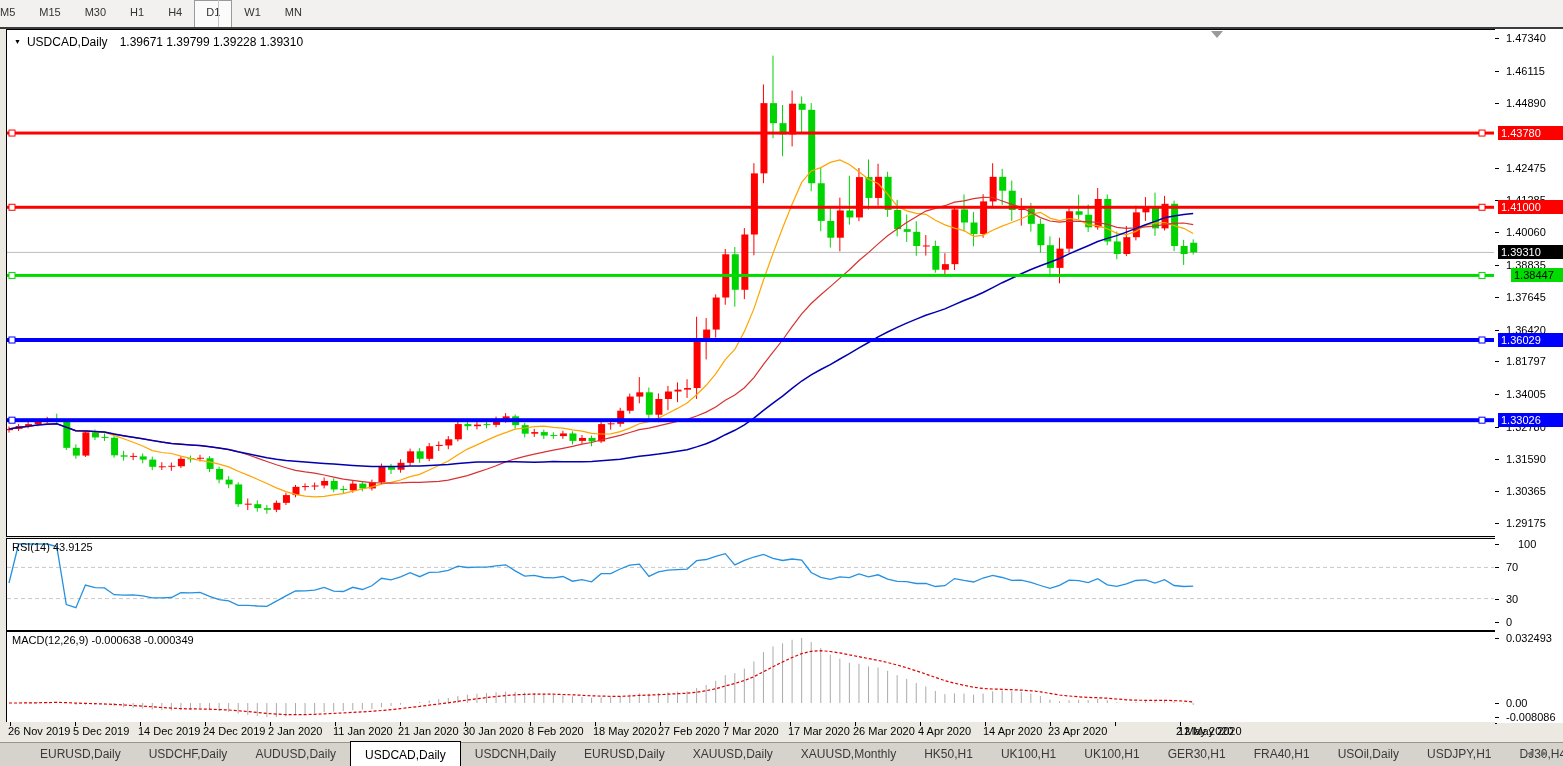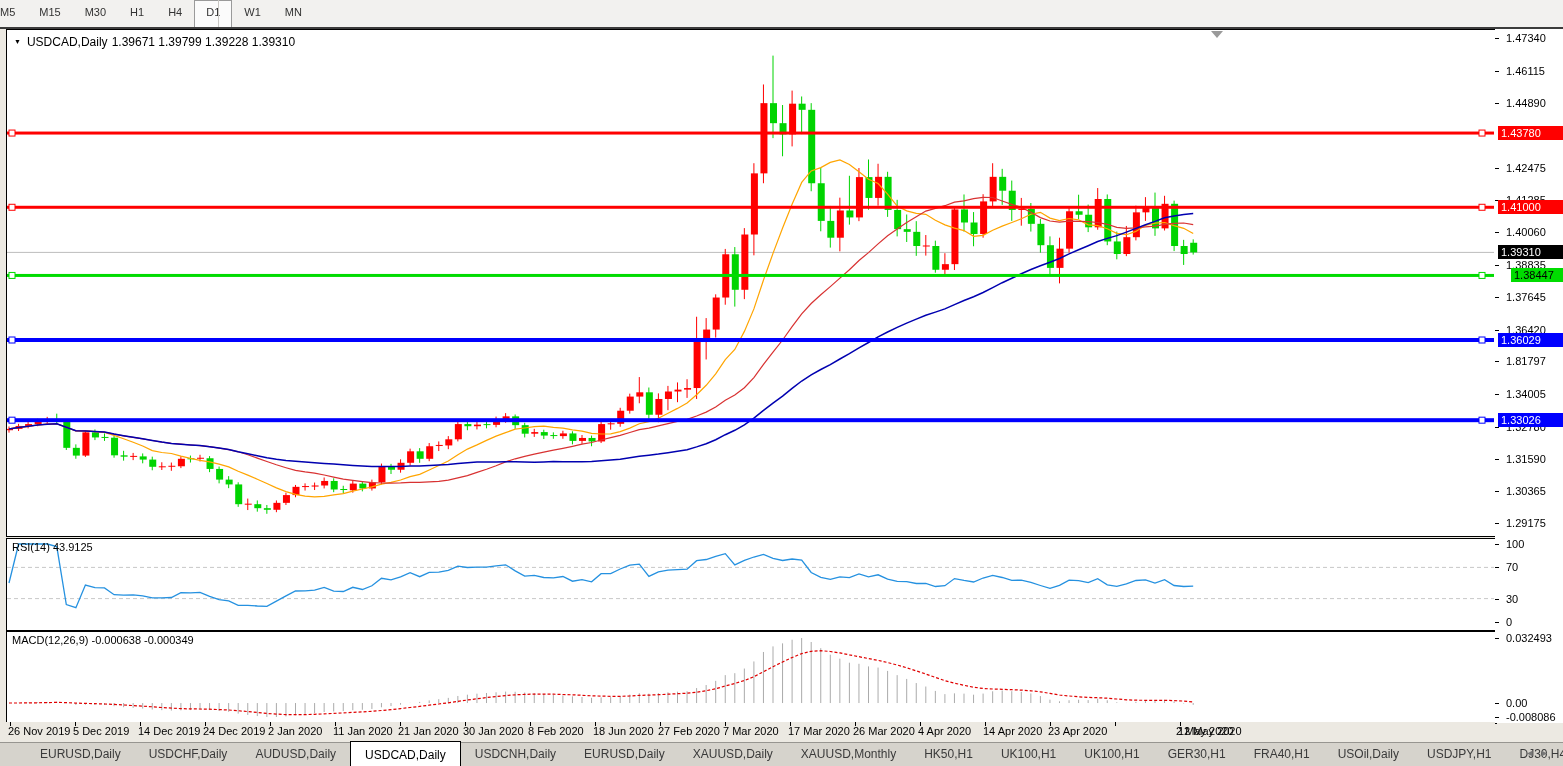--- a/index.html
+++ b/index.html
@@ -12,21 +12,21 @@
   #top-divider{position:absolute;left:0;top:27px;width:100%;height:2px;background:#3c3c3c;}
   
   .pane{position:absolute;left:6px;width:1489px;background:#ffffff;border:1px solid #000000;}
   #pane-main{top:29px;height:506px;}
   #pane-rsi{top:538px;height:91px;}
   #pane-macd{top:631px;height:91px;}
   .pane svg{position:absolute;left:0;top:0;}
   
   #chart-title{position:absolute;left:14px;top:35px;font-size:12px;color:#000;white-space:nowrap;z-index:30;}
   #chart-title .tri{font-size:7px;vertical-align:2px;margin-right:6px;color:#000;}
-  #chart-title .ohlc{margin-left:4px;}
+  #chart-title .ohlc{margin-left:12px;}
   
   .ind-label{position:absolute;font-size:11px;color:#000;z-index:30;white-space:nowrap;}
   #rsi-label{left:12px;top:541px;}
   #macd-label{left:12px;top:634px;}
   
   #price-axis{position:absolute;left:1495px;top:29px;width:68px;height:694px;background:#ffffff;z-index:20;}
   .ytick-label{position:absolute;left:11px;font-size:11px;color:#000;height:12px;line-height:12px;white-space:nowrap;}
   .ytick-dash{position:absolute;left:0;width:4px;height:1px;background:#000;}
   .price-box{position:absolute;left:3px;width:62px;height:14px;font-size:11px;line-height:14px;padding-left:3px;z-index:25;white-space:nowrap;}
   
@@ -505,21 +505,21 @@
       <div class="ytick-label" style="top: 456.233px;">1.30365</div>
       <div class="ytick-dash" style="top: 494.005px;"></div>
       <div class="ytick-label" style="top: 488.005px;">1.29175</div>
       <div class="price-box" style="top: 97.052px; background: rgb(255, 0, 0); color: rgb(255, 255, 255);">1.43780</div>
       <div class="price-box" style="top: 171.278px; background: rgb(255, 0, 0); color: rgb(255, 255, 255);">1.41000</div>
       <div class="price-box" style="top: 239.443px; background: rgb(0, 220, 0); color: rgb(0, 0, 0); margin-left: 13px;">1.38447</div>
       <div class="price-box" style="top: 304.004px; background: rgb(0, 0, 255); color: rgb(255, 255, 255);">1.36029</div>
       <div class="price-box" style="top: 384.184px; background: rgb(0, 0, 255); color: rgb(255, 255, 255);">1.33026</div>
       <div class="price-box" style="top: 216.401px; background: rgb(0, 0, 0); color: rgb(255, 255, 255);">1.39310</div>
       <div class="ytick-dash" style="top: 515px;"></div>
-      <div class="ytick-label" style="top: 509px;">100</div>
+      <div class="ytick-label" style="top: 509px; margin-left: 12px;">100</div>
       <div class="ytick-dash" style="top: 538.4px;"></div>
       <div class="ytick-label" style="top: 532.4px;">70</div>
       <div class="ytick-dash" style="top: 569.6px;"></div>
       <div class="ytick-label" style="top: 563.6px;">30</div>
       <div class="ytick-dash" style="top: 593px;"></div>
       <div class="ytick-label" style="top: 587px;">0</div>
       <div class="ytick-dash" style="top: 609px;"></div>
       <div class="ytick-label" style="top: 603px;">0.032493</div>
       <div class="ytick-dash" style="top: 674.032px;"></div>
       <div class="ytick-label" style="top: 668.032px;">0.00</div>
@@ -539,21 +539,21 @@
       <div class="xlabel" style="left: 268px;">2 Jan 2020</div>
       <div class="xtick" style="left: 335px;"></div>
       <div class="xlabel" style="left: 333px;">11 Jan 2020</div>
       <div class="xtick" style="left: 400px;"></div>
       <div class="xlabel" style="left: 398px;">21 Jan 2020</div>
       <div class="xtick" style="left: 465px;"></div>
       <div class="xlabel" style="left: 463px;">30 Jan 2020</div>
       <div class="xtick" style="left: 530px;"></div>
       <div class="xlabel" style="left: 528px;">8 Feb 2020</div>
       <div class="xtick" style="left: 595px;"></div>
-      <div class="xlabel" style="left: 593px;">18 Jun 2020</div>
+      <div class="xlabel" style="left: 593px;">18 May 2020</div>
       <div class="xtick" style="left: 660px;"></div>
       <div class="xlabel" style="left: 658px;">27 Feb 2020</div>
       <div class="xtick" style="left: 725px;"></div>
       <div class="xlabel" style="left: 723px;">7 Mar 2020</div>
       <div class="xtick" style="left: 790px;"></div>
       <div class="xlabel" style="left: 788px;">17 Mar 2020</div>
       <div class="xtick" style="left: 855px;"></div>
       <div class="xlabel" style="left: 853px;">26 Mar 2020</div>
       <div class="xtick" style="left: 920px;"></div>
       <div class="xlabel" style="left: 918px;">4 Apr 2020</div>

